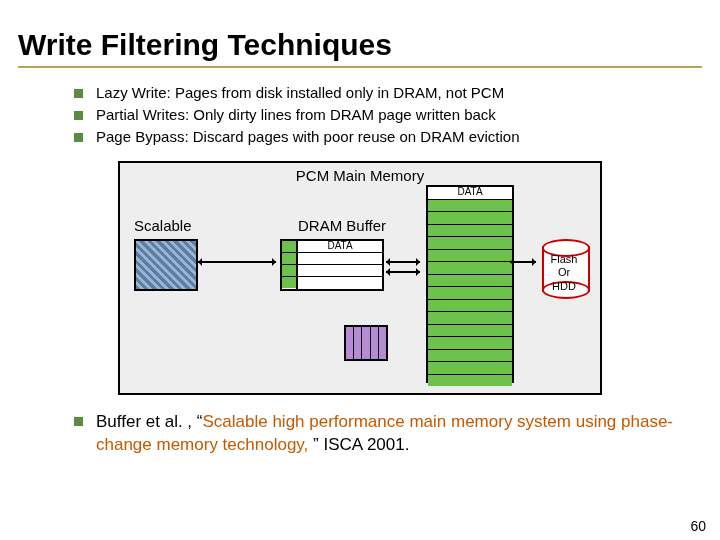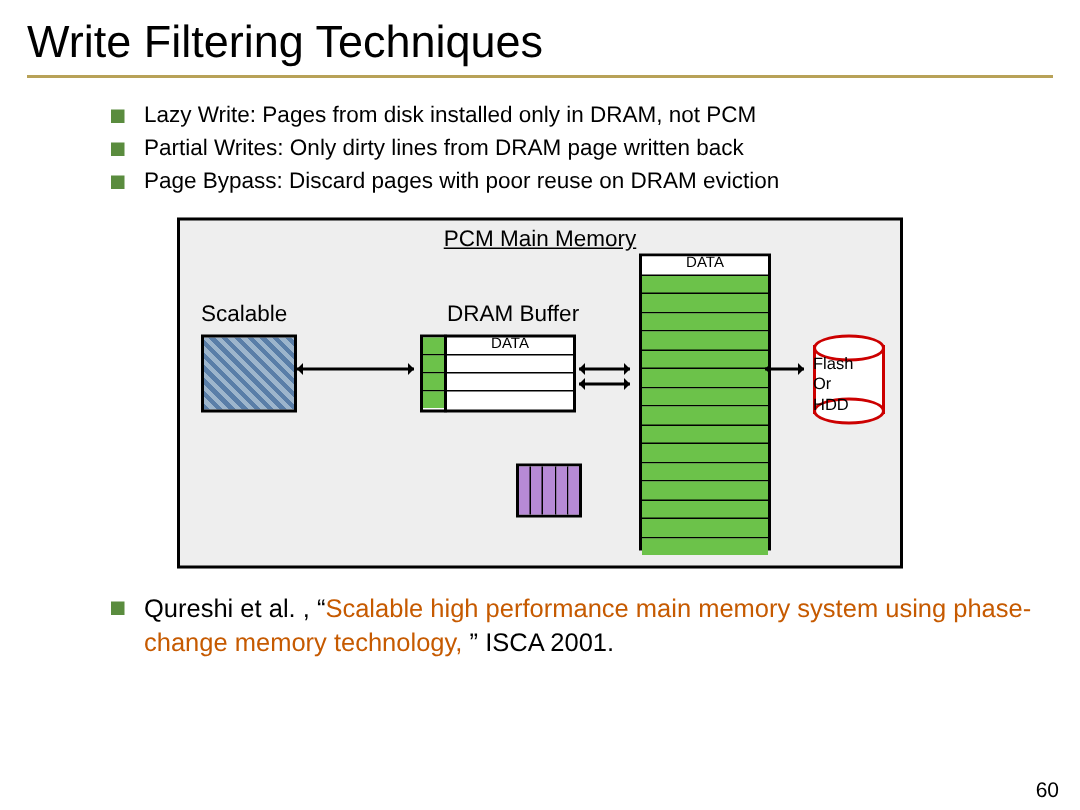--- a/index.html
+++ b/index.html
@@ -1,41 +1,41 @@
 <!DOCTYPE html>
 <html><head>
 <meta charset="utf-8">
 <style>
 body{margin:0;padding:12px 18px 8px 18px;font-family:Arial,Helvetica,sans-serif;background:#fff;width:720px;height:540px;box-sizing:border-box;position:relative}
-h1{font-size:30px;font-weight:normal;margin:0 0 4px 0;padding-bottom:4px;border-bottom:2px solid #b8a258}
+h1{font-size:30px;font-weight:bold;margin:16px 0 4px 0;padding-bottom:4px;border-bottom:2px solid #b8a258}
 .bullets{margin:14px 0 14px 16px}
 .bullets li{list-style:none;font-size:15px;line-height:1.45;position:relative;padding-left:22px}
 .bullets li:before{content:"";position:absolute;left:0;top:7px;width:9px;height:9px;background:#5a8c3e}
 .diagram{border:2px solid #000;background:#eee;width:480px;height:230px;margin:8px auto 0 auto;position:relative}
 .lbl{font-size:15px;position:absolute}
-.pcm-lbl{top:4px;left:50%;transform:translateX(-50%);text-decoration:underline}
+.pcm-lbl{top:4px;left:50%;transform:translateX(-50%);}
 .proc-lbl{top:54px;left:14px}
 .dram-lbl{top:54px;left:178px}
 .pcm-box{position:absolute;border:2px solid #000;background:#fff;top:22px;right:86px;width:84px;height:194px}
 .pcm-box .row{height:11.5px;border-bottom:1px solid #000;background:#6cc24a}
 .pcm-box .row:first-child{background:#fff;font-size:10px;text-align:center;line-height:10px}
 .pcm-box .row:last-child{border-bottom:none}
 .dram-box{position:absolute;border:2px solid #000;background:#fff;top:76px;left:176px;width:84px;height:48px}
 .dram-box .row{height:11px;border-bottom:1px solid #000}
 .dram-box .row:last-child{border-bottom:none}
 .tag{position:absolute;border:2px solid #000;background:#fff;top:76px;left:160px;width:14px;height:48px}
 .tag .c{height:11px;border-bottom:1px solid #000;background:#6cc24a}
 .tag .c:last-child{border-bottom:none}
 .datacell{font-size:10px;text-align:center;line-height:10px}
 .proc{position:absolute;border:2px solid #000;top:76px;left:14px;width:60px;height:48px;background:repeating-linear-gradient(45deg,#5a7ea8,#5a7ea8 3px,#9db5cc 3px,#9db5cc 6px)}
 .disk{position:absolute;top:76px;right:14px;width:44px;height:60px}
 .cyl-top{width:44px;height:14px;border:2px solid #c00;border-radius:50%;background:#fff;position:absolute;top:0;z-index:2}
 .cyl-body{width:44px;height:46px;border-left:2px solid #c00;border-right:2px solid #c00;background:#fff;position:absolute;top:7px}
 .cyl-bot{width:44px;height:14px;border:2px solid #c00;border-radius:50%;background:#fff;position:absolute;bottom:0}
-.disk-txt{position:absolute;top:14px;width:100%;font-size:11px;line-height:1.2;z-index:3}
+.disk-txt{position:absolute;top:14px;width:100%;text-align:center;font-size:11px;line-height:1.2;z-index:3}
 .arrow{position:absolute;height:2px;background:#000}
 .arrow:before,.arrow:after{content:"";position:absolute;top:-3px;border:4px solid transparent}
 .arrow:before{left:-4px;border-right-color:#000}
 .arrow:after{right:-4px;border-left-color:#000}
 .arr1{top:98px;left:78px;width:78px}
 .arr2{top:98px;left:266px;width:34px}
 .arr2b{top:108px;left:266px;width:34px}
 .arr3{top:98px;left:390px;width:26px}
 .small-stack{position:absolute;top:162px;left:224px;width:40px;height:32px;border:2px solid #000;display:flex}
 .small-stack .s{flex:1;border-right:1px solid #000;background:#b78ad6}
@@ -116,17 +116,17 @@
   </div>
 
   <div class="arrow arr1"></div>
   <div class="arrow arr2"></div>
   <div class="arrow arr2b"></div>
   <div class="arrow arr3"></div>
 </div>
 
 <ul class="footer-bullets">
   <li>
-    <span>Qureshi et al. , “</span><span class="cite-title">Scalable high performance main memory system using phase-change memory technology,</span><span> ” ISCA 2001.</span>
+    <span>Buffer et al. , “</span><span class="cite-title">Scalable high performance main memory system using phase-change memory technology,</span><span> ” ISCA 2001.</span>
   </li>
 </ul>
 
 <div class="pagenum">60</div>
 
 </body></html>

